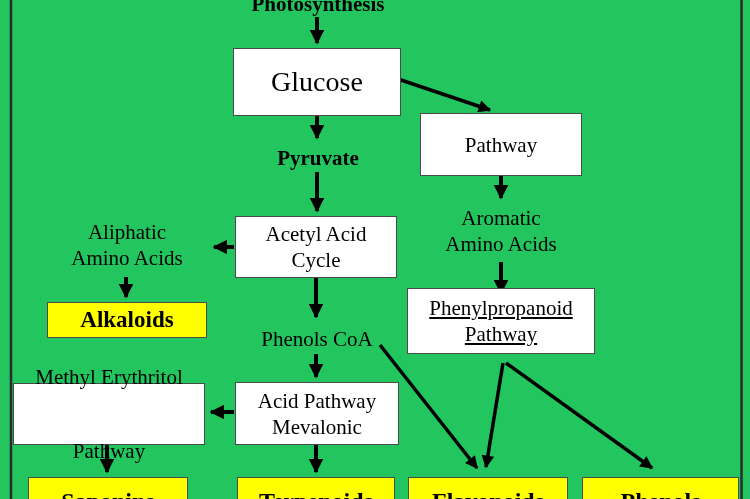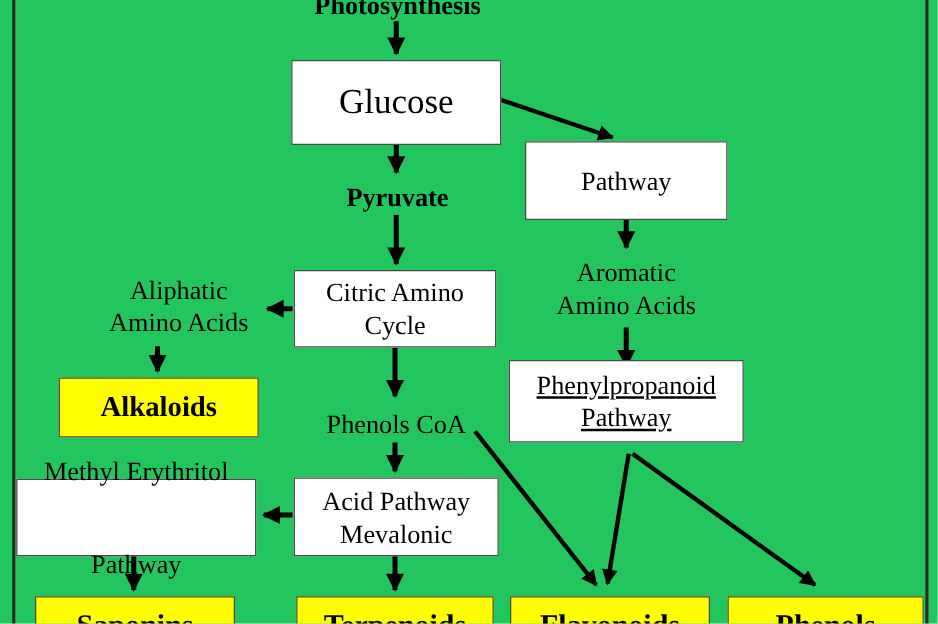--- a/index.html
+++ b/index.html
@@ -23,22 +23,22 @@
     display:flex;justify-content:center;align-items:flex-start;
     font-weight:bold;font-size:24px;padding-top:10px;box-sizing:border-box;
   }
   .bold{font-weight:bold;}
   
   #n-photosynthesis{left:233px;top:-7px;width:170px;line-height:22px;}
   #n-glucose{left:233px;top:48px;width:166px;height:66px;font-size:28px;}
   #n-shikimic{left:420px;top:113px;width:160px;height:61px;}
   #n-pyruvate{left:248px;top:145px;width:140px;}
   #n-citric{left:235px;top:216px;width:160px;height:60px;}
-  #n-aliphatic{left:61px;top:219px;width:164px;}
-  #n-alkaloids{left:47px;top:302px;width:160px;height:48px;align-items:center;padding-top:0;font-size:23px;font-family:Liberation Serif, serif;}
+  #n-aliphatic{left:45px;top:219px;width:164px;}
+  #n-alkaloids{left:47px;top:302px;width:160px;height:36px;align-items:center;padding-top:0;font-size:23px;font-family:Liberation Serif, serif;}
   #n-aromatic{left:410px;top:205px;width:182px;}
   #n-phenylpropanoid{left:407px;top:288px;width:186px;height:64px;text-decoration:underline;}
   #n-acetyl{left:251px;top:326px;width:132px;}
   #n-methyl{left:13px;top:383px;width:190px;height:60px;gap:48px;}
   #n-mevalonic{left:235px;top:382px;width:162px;height:61px;}
   #n-saponins{left:28px;top:477px;width:160px;height:40px;}
   #n-terpenoids{left:237px;top:477px;width:158px;height:40px;}
   #n-flavonoids{left:408px;top:477px;width:160px;height:40px;}
   #n-phenols{left:582px;top:477px;width:157px;height:40px;}
   .edge{stroke:#000;stroke-width:4;fill:none;}
@@ -84,21 +84,21 @@
     <span>Glucose</span>
   </div>
 
   <div class="box" id="n-shikimic">
     <span>Pathway</span>
   </div>
 
   <div class="lbl bold" id="n-pyruvate">Pyruvate</div>
 
   <div class="box" id="n-citric">
-    <span>Citric Amino</span>
+    <span>Acetyl Acid</span>
     <span>Cycle</span>
   </div>
 
   <div class="lbl" id="n-aliphatic">
     <div>Aliphatic</div>
     <div>Amino Acids</div>
   </div>
 
   <div class="product" id="n-alkaloids">
     <span>Alkaloids</span>

